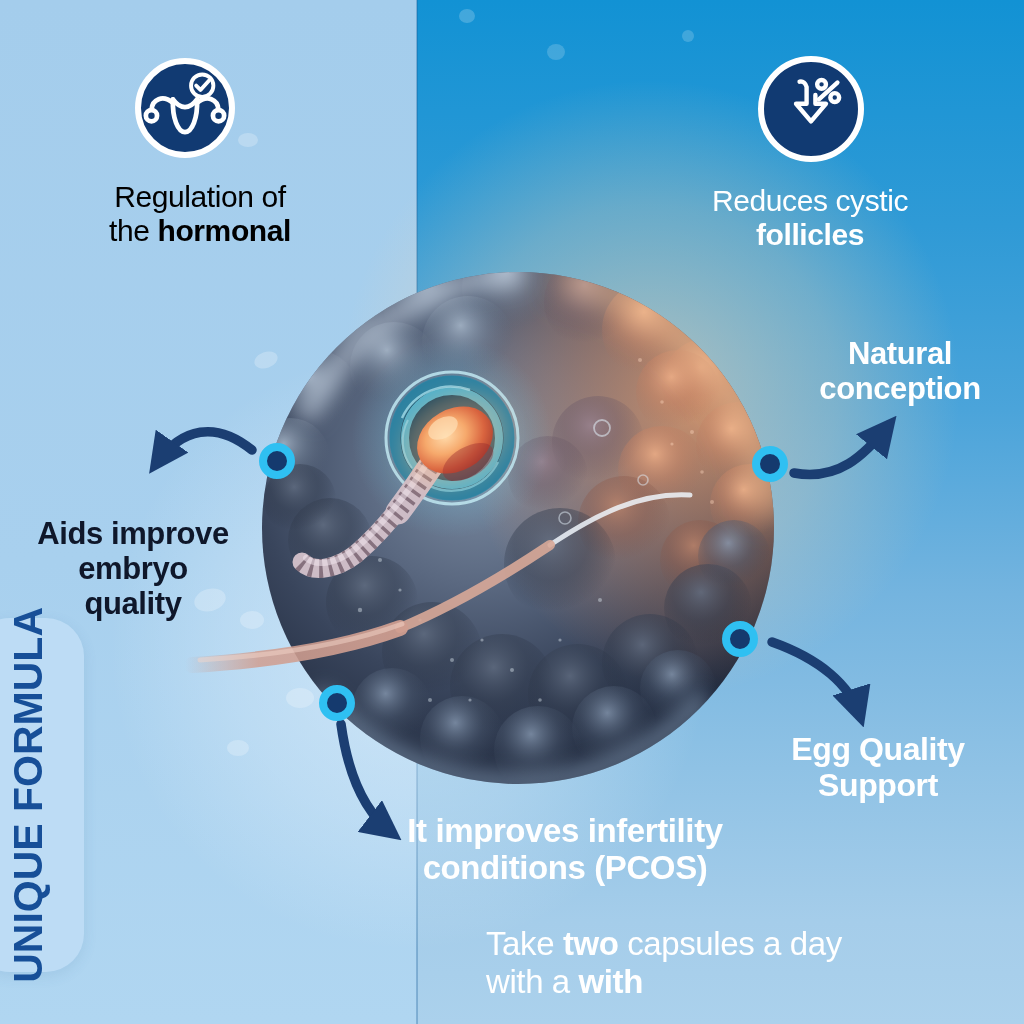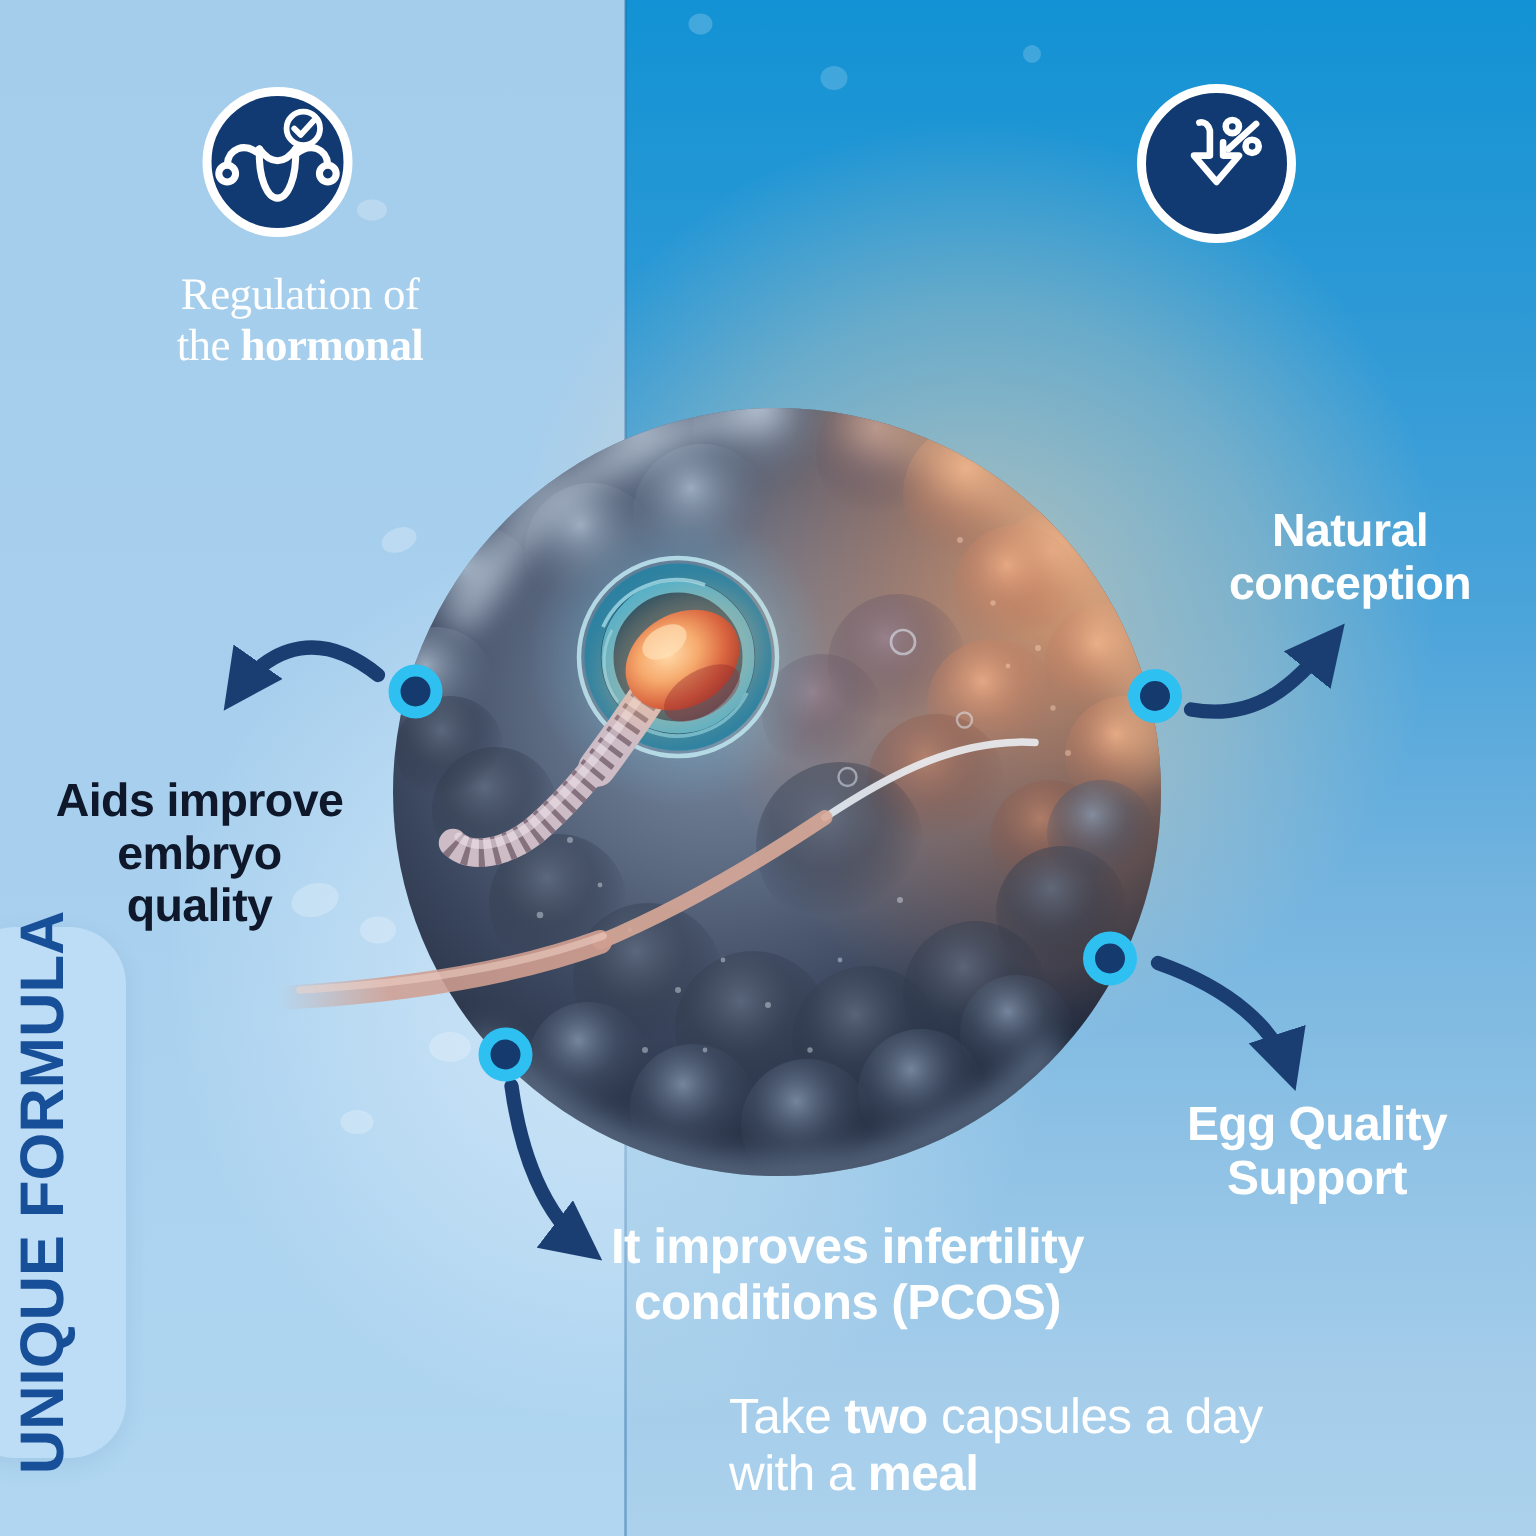--- a/index.html
+++ b/index.html
@@ -21,21 +21,21 @@
     box-shadow:0 4px 14px rgba(60,110,160,.12);}
   .ribbon .vtext{writing-mode:vertical-rl;transform:rotate(180deg);
     font-size:41px;font-weight:bold;color:#174f98;letter-spacing:0px;white-space:nowrap;}
   
   .icon-circle{position:absolute;border-radius:50%;background:#113a72;border:6px solid #ffffff;
     display:flex;align-items:center;justify-content:center;}
   .icon-circle.i1{left:135px;top:58px;width:88px;height:88px;}
   .icon-circle.i2{left:758px;top:56px;width:94px;height:94px;}
   
   .tb{position:absolute;text-align:center;line-height:1.13;letter-spacing:-0.4px;}
-  .navy{color:#ffffff;font-family:Liberation Serif, serif;}
+  .navy{color:#000000;}
   .deepnavy{color:#0f172a;font-weight:bold;}
   .white{color:#ffffff;}
   .tb-hormonal{left:30px;top:180px;width:340px;font-size:30px;}
   .tb-follicles{left:650px;top:184px;width:320px;font-size:30px;}
   .tb-conception{left:785px;top:336px;width:230px;font-size:31px;font-weight:bold;}
   .tb-embryo{left:18px;top:516px;width:230px;font-size:31px;}
   .tb-eggq{left:763px;top:731px;width:230px;font-size:32px;font-weight:bold;}
   .tb-pcos{left:375px;top:812px;width:380px;font-size:33px;font-weight:bold;}
   .tb-dosage{right:38px;top:925px;width:500px;font-size:33px;text-align:left;line-height:1.14;}
   
@@ -297,20 +297,24 @@
         <path d="M 9,-11 L 30,-30"></path>
       </g>
     </svg>
   </div>
 
   <div class="tb tb-hormonal navy">
     <div><span>Regulation of</span></div>
     <div><span>the </span><b>hormonal</b></div>
   </div>
 
+  <div class="tb tb-follicles white">
+    <div><span>Reduces cystic</span></div>
+    <div><b>follicles</b></div>
+  </div>
 
   <div class="tb tb-conception white">
     <div><span>Natural</span></div>
     <div><span>conception</span></div>
   </div>
 
   <div class="tb tb-embryo deepnavy">
     <div><span>Aids improve</span></div>
     <div><span>embryo</span></div>
     <div><span>quality</span></div>
@@ -321,19 +325,19 @@
     <div><span>Support</span></div>
   </div>
 
   <div class="tb tb-pcos white">
     <div><span>It improves infertility</span></div>
     <div><span>conditions (PCOS)</span></div>
   </div>
 
   <div class="tb tb-dosage white">
     <div><span>Take </span><b>two</b><span> capsules a day</span></div>
-    <div><span>with a </span><b>meal</b></div>
+    <div><span>with a </span><b>with</b></div>
   </div>
 
   <div class="ribbon">
     <span class="vtext">UNIQUE FORMULA</span>
   </div>
 </div>
 
 </body></html>

